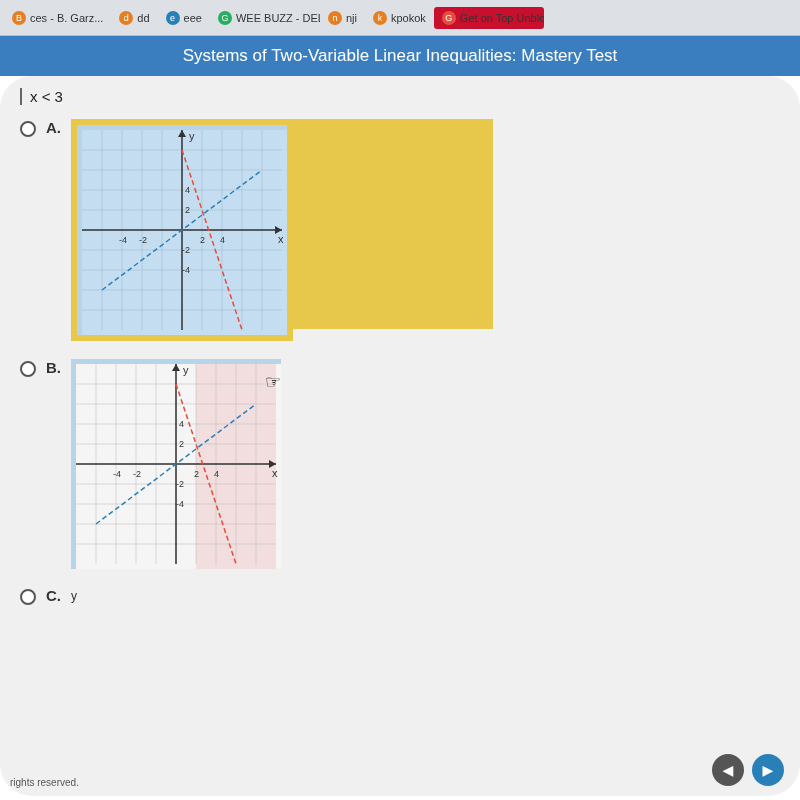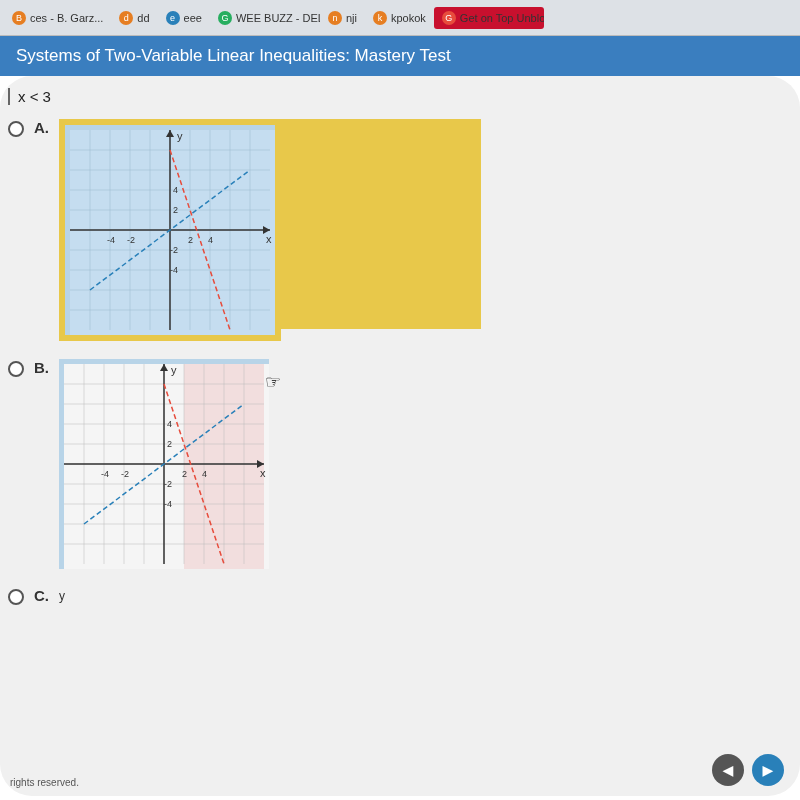--- a/index.html
+++ b/index.html
@@ -52,26 +52,27 @@
       border-radius: 3px;
     }
 
     
     .page-header {
       background: #3a7ebf;
       color: white;
       padding: 10px 16px;
       font-size: 17px;
       font-weight: 500;
+      text-align: center;
     }
 
     
     .main-content {
       background: #f0f0f0;
-      padding: 12px 8px;
+      padding: 12px 20px;
       height: calc(800px - 36px - 44px);
       overflow-y: auto;
       position: relative;
       border-radius: 32px;
     }
 
     
     .inequality-label {
       font-size: 15px;
       color: #222;

